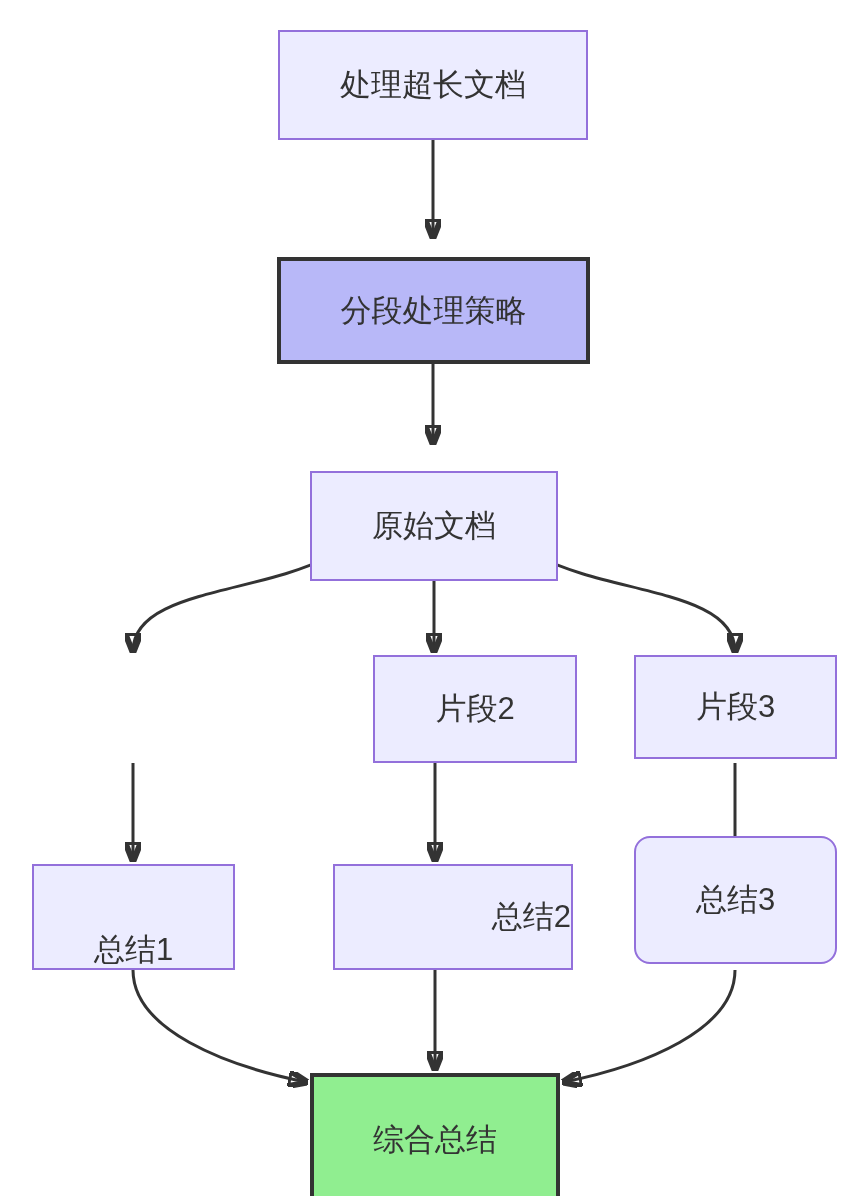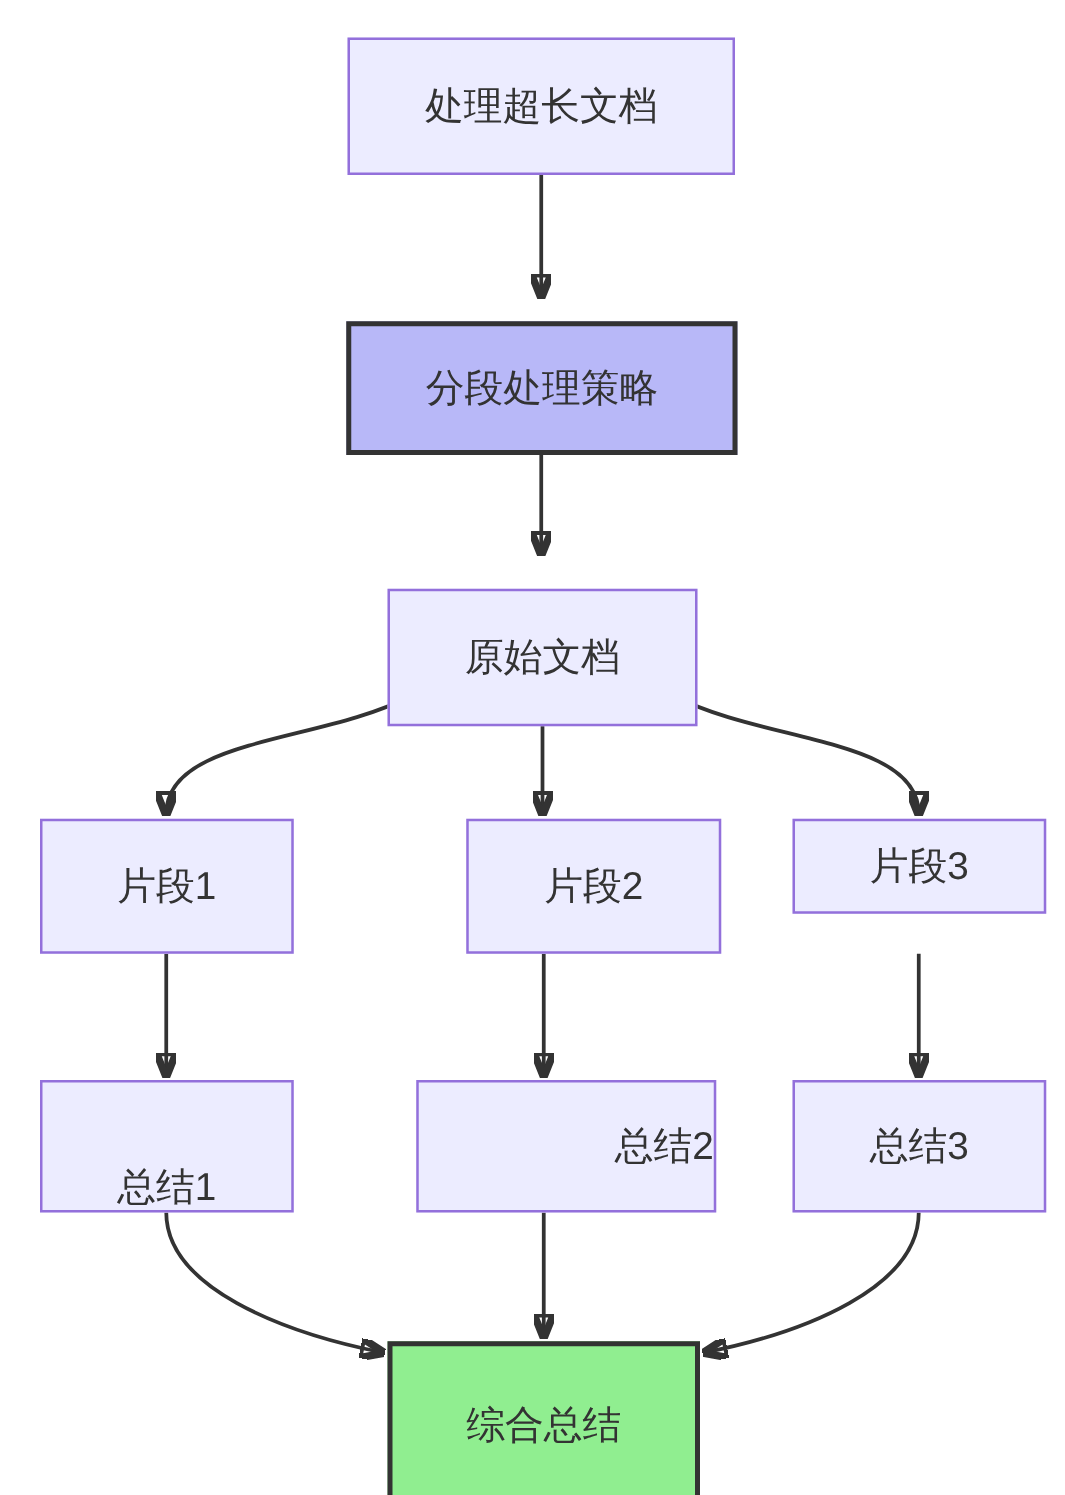--- a/index.html
+++ b/index.html
@@ -93,41 +93,38 @@
   </div>
 
   <div class="node kind-emphasis" style="left:277px; top:241px; width:313px; height:107px;margin-top:16px;">
     <span>分段处理策略</span>
   </div>
 
   <div class="node kind-default" style="left:310px; top:447px; width:248px; height:110px;margin-top:24px;">
     <span>原始文档</span>
   </div>
 
-  <div class="node kind-default" style="left:32px;  top:655px; width:203px; height:108px;">
-    <span>片段1</span>
-  </div>
 
   <div class="node kind-default" style="left:333px; top:655px; width:204px; height:108px;margin-left:40px;">
     <span>片段2</span>
   </div>
 
-  <div class="node kind-default" style="left:634px; top:655px; width:203px; height:76px;">
+  <div class="node kind-default" style="left:634px; top:655px; width:203px; height:104px;">
     <span>片段3</span>
   </div>
 
   <div class="node kind-default" style="left:32px;  top:864px; width:203px; height:106px;align-items:flex-end;">
     <span>总结1</span>
   </div>
 
   <div class="node kind-default" style="left:333px; top:864px; width:240px; height:106px;justify-content:flex-end;">
     <span>总结2</span>
   </div>
 
-  <div class="node kind-default" style="left:634px; top:864px; width:203px; height:106px;">
+  <div class="node kind-default" style="left:634px; top:836px; width:203px; height:128px;border-radius:16px;">
     <span>总结3</span>
   </div>
 
   <div class="node kind-result" style="left:310px; top:1073px; width:250px; height:133px;">
     <span>综合总结</span>
   </div>
 
 </div>
 
 </body></html>

